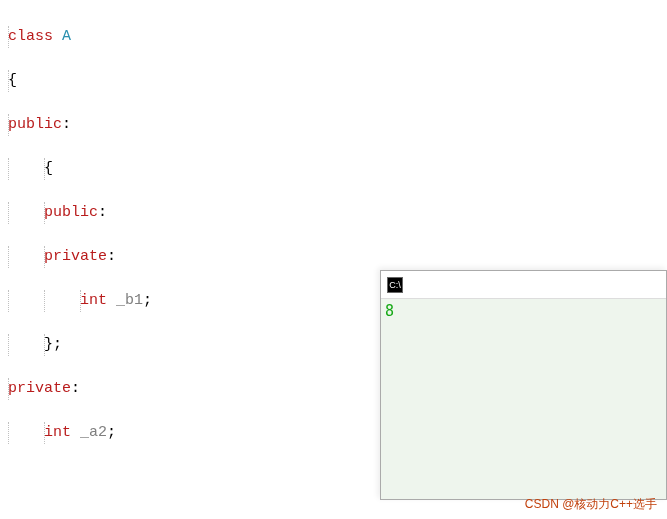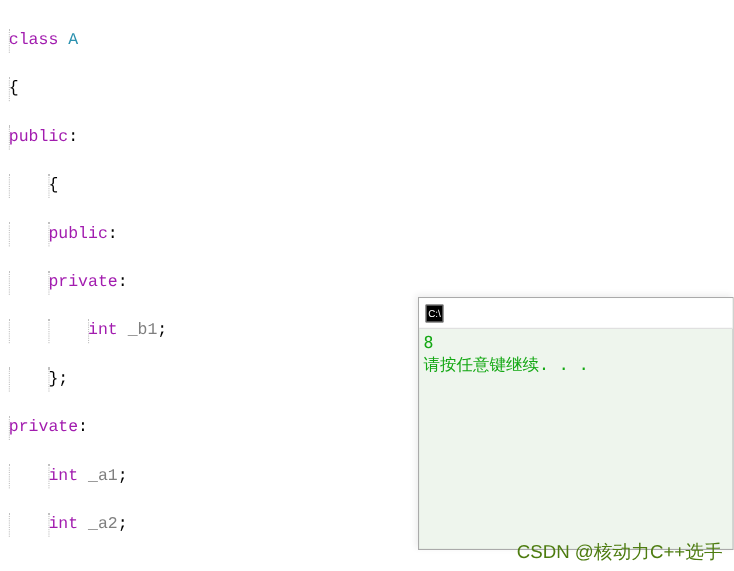--- a/index.html
+++ b/index.html
@@ -12,21 +12,21 @@
       overflow: hidden;
     }
     .code-area {
       padding: 4px 4px;
       line-height: 22px;
       white-space: pre;
       position: relative;
     }
     .line { position: relative; padding-left: 4px; }
     .guide { position: absolute; top: 0; bottom: 0; border-left: 1px dotted #c0c0c0; }
-    .kw { color: #a21caf; }
+    .kw { color: #b91c1c; }
     .cls { color: #2b91af; }
     .var { color: #7f7f7f; font-family: Liberation Mono, monospace; }
     .console {
       position: absolute;
       left: 380px; top: 270px;
       width: 287px; height: 230px;
       background: #eef5ed;
       border: 1px solid #aaa;
       box-shadow: -2px -2px 6px rgba(0,0,0,0.08);
     }
@@ -53,52 +53,50 @@
       padding: 2px 4px;
       font-family: "NSimSun", SimSun, monospace;
       font-size: 15px;
       line-height: 20px;
       color: #14a814;
     }
     .watermark {
       position: absolute;
       right: 10px; bottom: 6px;
       font-family: "Microsoft YaHei", sans-serif;
-      font-size: 17px;
-      color: #4d7c0f;
+      font-size: 12px;
+      color: #c2410c;
     }
   </style>
 </head>
 <body>
 
 <div class="code-area">
 <div class="line"><span class="guide" style="left:4px"></span><span class="kw">class</span> <span class="cls">A</span></div>
 <div class="line"><span class="guide" style="left:4px"></span><span>{</span></div>
 <div class="line"><span class="guide" style="left:4px"></span><span class="kw">public</span><span>:</span></div>
 <div class="line"><span class="guide" style="left:4px"></span><span class="guide" style="left:40px"></span>    <span>{</span></div>
 <div class="line"><span class="guide" style="left:4px"></span><span class="guide" style="left:40px"></span>    <span class="kw">public</span><span>:</span></div>
 <div class="line"><span class="guide" style="left:4px"></span><span class="guide" style="left:40px"></span>    <span class="kw">private</span><span>:</span></div>
 <div class="line"><span class="guide" style="left:4px"></span><span class="guide" style="left:40px"></span><span class="guide" style="left:76px"></span>        <span class="kw">int</span> <span class="var">_b1</span><span>;</span></div>
 <div class="line"><span class="guide" style="left:4px"></span><span class="guide" style="left:40px"></span>    <span>};</span></div>
 <div class="line"><span class="guide" style="left:4px"></span><span class="kw">private</span><span>:</span></div>
-<div class="line"><span class="guide" style="left:4px"></span><span class="guide" style="left:40px"></span>    <span class="kw">int</span> <span class="var">_a1</span><span>;</span></div>
 <div class="line"><span class="guide" style="left:4px"></span><span class="guide" style="left:40px"></span>    <span class="kw">int</span> <span class="var">_a2</span><span>;</span></div>
 
 
 
 
 
 <div class="line"><span class="guide" style="left:4px"></span><span class="guide" style="left:40px"></span><span></span></div>
 
 
 </div>
 
 <div class="console">
   <div class="title-bar">
     <span class="title-icon">C:\</span>
   </div>
   <div class="console-body">
     <div>8</div>
-    <div>请按任意键继续. . .</div>
   </div>
 </div>
 
 <div class="watermark">CSDN @核动力C++选手</div>
 
 </body></html>

